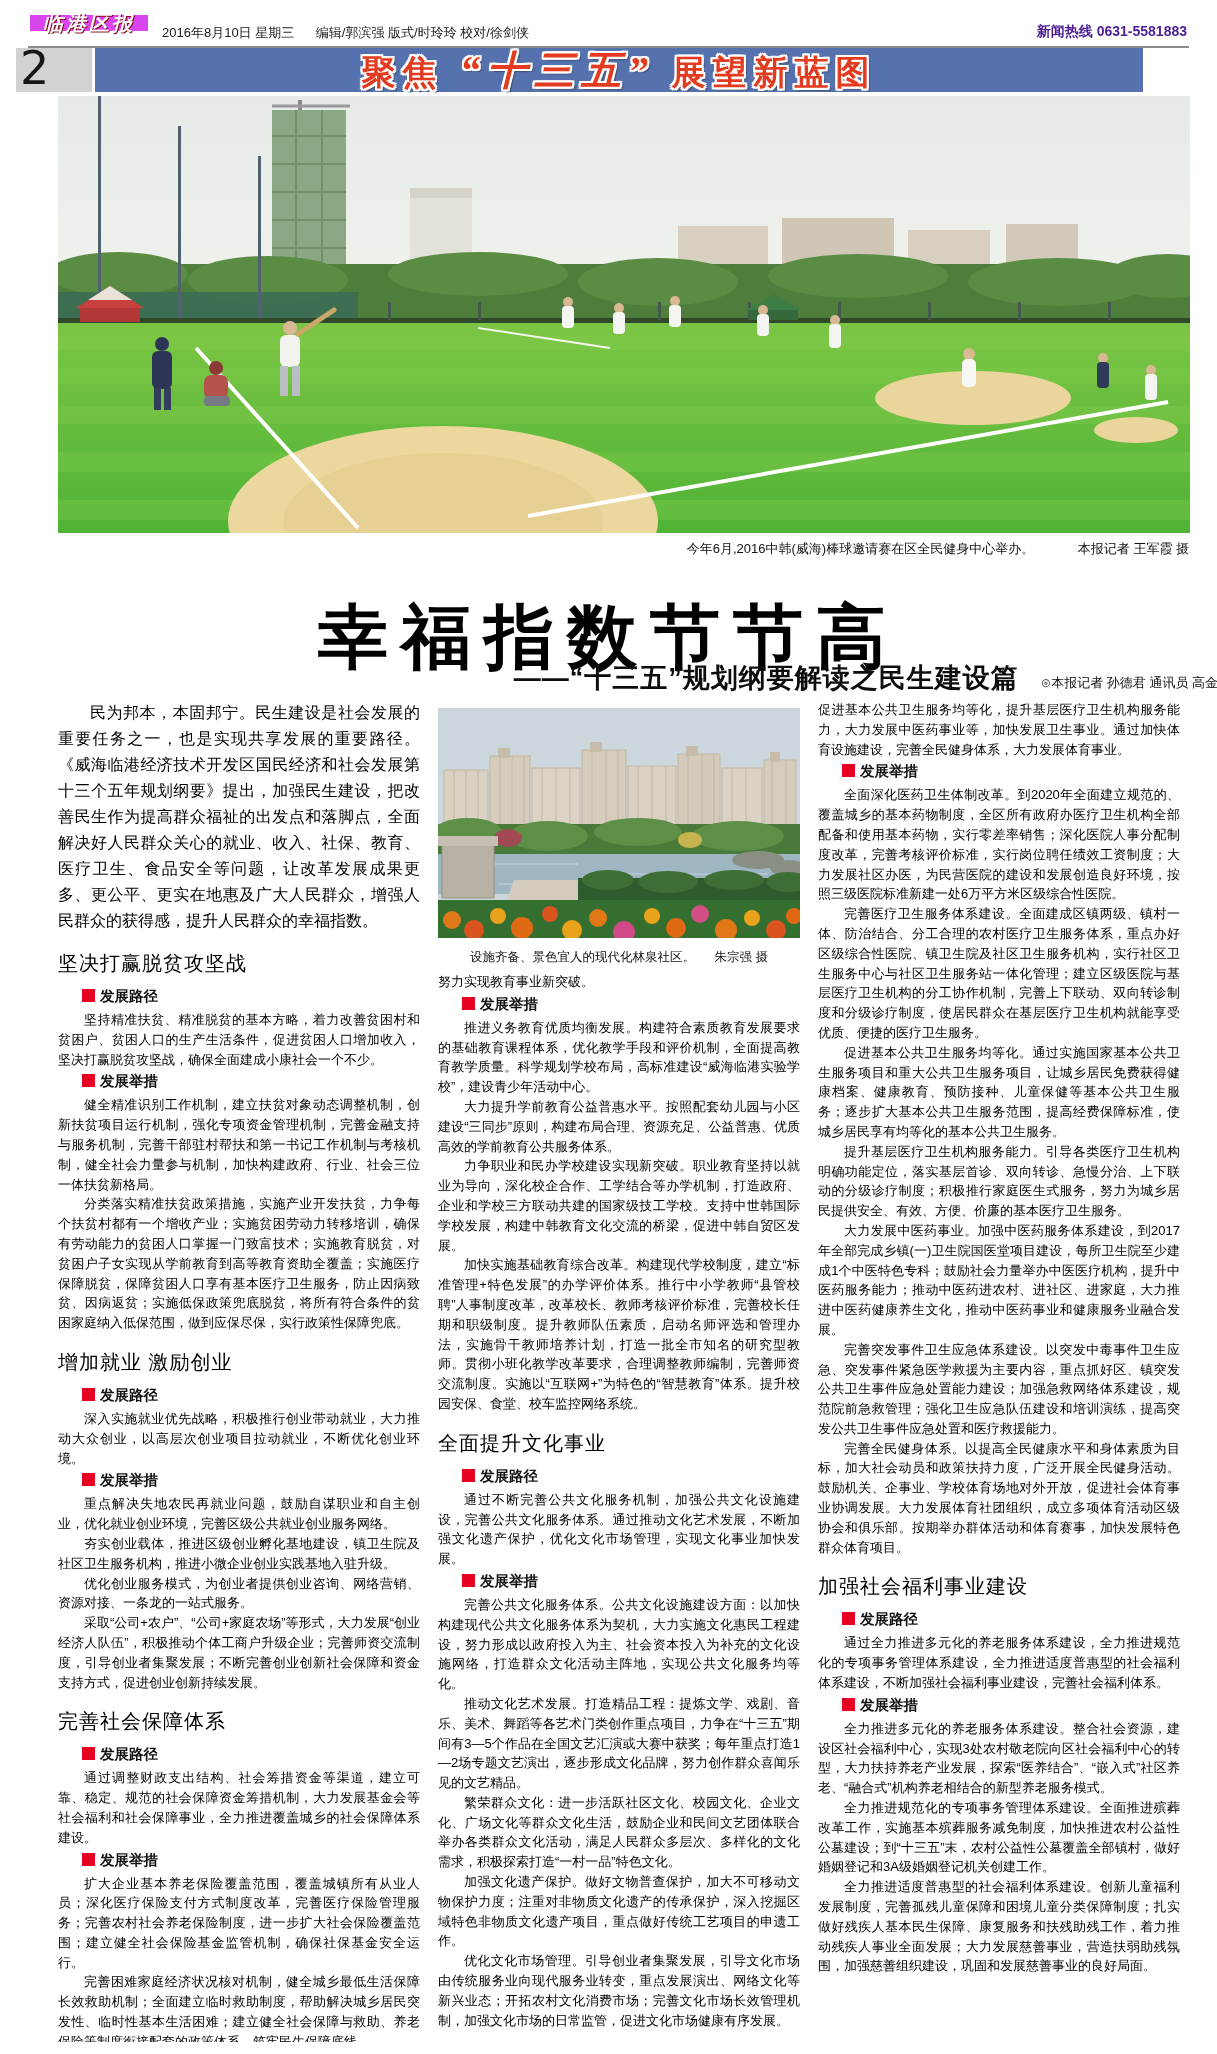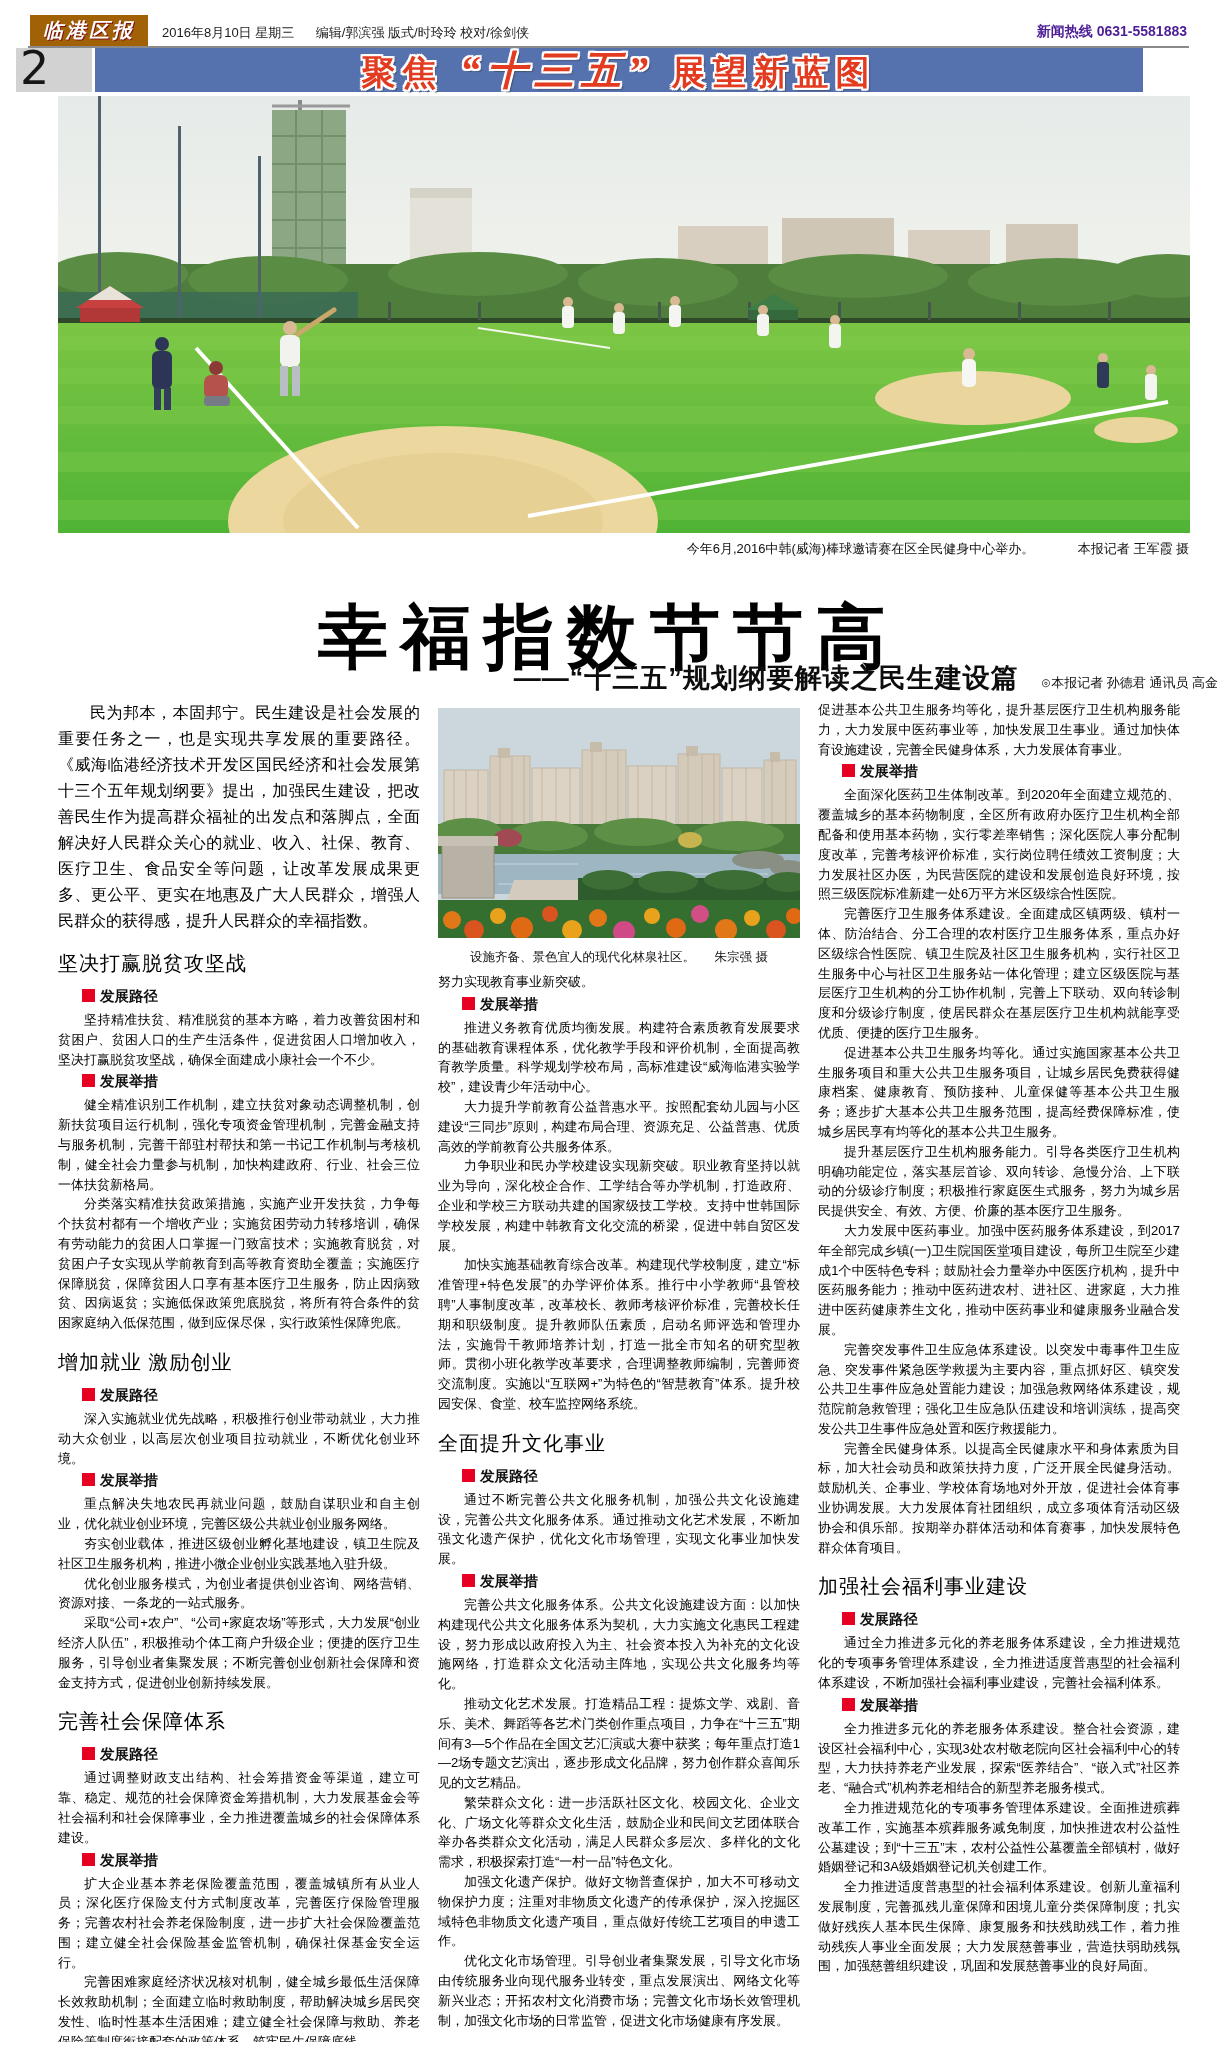--- a/index.html
+++ b/index.html
@@ -4,22 +4,22 @@
 <style>
   html,body { margin:0; padding:0; background:#888; }
   .page {
     position:relative; width:1217px; height:2054px; margin:0 auto;
     background:#ffffff; overflow:hidden;
     font-family:"Liberation Sans", sans-serif; color:#000;
   }
   
   .masthead-rule { position:absolute; left:28px; right:28px; top:46px; border-top:2px solid #8a8a8a; }
   .logo {
-    position:absolute; left:30px; top:15px; width:118px; height:31px;
-    background:#a16207; color:#fff; display:flex; align-items:center; justify-content:center;
+    position:absolute; left:30px; top:15px; width:118px; height:16px;
+    background:#d946ef; color:#fff; display:flex; align-items:center; justify-content:center;
     font-family:"Liberation Serif", serif; font-weight:bold; font-style:italic;
     font-size:20px; letter-spacing:3px; text-shadow:1px 1px 0 #7e0d10;
   }
   .dateline { position:absolute; left:162px; top:24px; font-size:13px; color:#1a1a1a; white-space:nowrap; }
   .dateline .staff { margin-left:18px; }
   .hotline { position:absolute; right:30px; top:23px; font-size:14px; font-weight:bold; color:#4c1d95; }
   .pagenum-strip { position:absolute; left:16px; top:48px; width:76px; height:44px; background:#d2d2d2; }
   .pagenum { position:absolute; left:20px; top:44px; font-size:46px; line-height:48px; color:#161616; font-family:"DejaVu Sans", sans-serif; }
   .banner {
     position:absolute; left:95px; top:48px; width:1048px; height:44px;
@@ -249,21 +249,21 @@
       <div class="label"><span class="sq"></span><span>发展举措</span></div>
       <p class="para">健全精准识别工作机制，建立扶贫对象动态调整机制，创新扶贫项目运行机制，强化专项资金管理机制，完善金融支持与服务机制，完善干部驻村帮扶和第一书记工作机制与考核机制，健全社会力量参与机制，加快构建政府、行业、社会三位一体扶贫新格局。</p>
       <p class="para">分类落实精准扶贫政策措施，实施产业开发扶贫，力争每个扶贫村都有一个增收产业；实施贫困劳动力转移培训，确保有劳动能力的贫困人口掌握一门致富技术；实施教育脱贫，对贫困户子女实现从学前教育到高等教育资助全覆盖；实施医疗保障脱贫，保障贫困人口享有基本医疗卫生服务，防止因病致贫、因病返贫；实施低保政策兜底脱贫，将所有符合条件的贫困家庭纳入低保范围，做到应保尽保，实行政策性保障兜底。</p>
       <h2 class="section-heading">增加就业  激励创业</h2>
       <div class="label"><span class="sq"></span><span>发展路径</span></div>
       <p class="para">深入实施就业优先战略，积极推行创业带动就业，大力推动大众创业，以高层次创业项目拉动就业，不断优化创业环境。</p>
       <div class="label"><span class="sq"></span><span>发展举措</span></div>
       <p class="para">重点解决失地农民再就业问题，鼓励自谋职业和自主创业，优化就业创业环境，完善区级公共就业创业服务网络。</p>
       <p class="para">夯实创业载体，推进区级创业孵化基地建设，镇卫生院及社区卫生服务机构，推进小微企业创业实践基地入驻升级。</p>
       <p class="para">优化创业服务模式，为创业者提供创业咨询、网络营销、资源对接、一条龙的一站式服务。</p>
-      <p class="para">采取“公司+农户”、“公司+家庭农场”等形式，大力发展“创业经济人队伍”，积极推动个体工商户升级企业；便捷的医疗卫生服务，引导创业者集聚发展；不断完善创业创新社会保障和资金支持方式，促进创业创新持续发展。</p>
+      <p class="para">采取“公司+农户”、“公司+家庭农场”等形式，大力发展“创业经济人队伍”，积极推动个体工商户升级企业；完善师资交流制度，引导创业者集聚发展；不断完善创业创新社会保障和资金支持方式，促进创业创新持续发展。</p>
       <h2 class="section-heading">完善社会保障体系</h2>
       <div class="label"><span class="sq"></span><span>发展路径</span></div>
       <p class="para">通过调整财政支出结构、社会筹措资金等渠道，建立可靠、稳定、规范的社会保障资金筹措机制，大力发展基金会等社会福利和社会保障事业，全力推进覆盖城乡的社会保障体系建设。</p>
       <div class="label"><span class="sq"></span><span>发展举措</span></div>
       <p class="para">扩大企业基本养老保险覆盖范围，覆盖城镇所有从业人员；深化医疗保险支付方式制度改革，完善医疗保险管理服务；完善农村社会养老保险制度，进一步扩大社会保险覆盖范围；建立健全社会保险基金监管机制，确保社保基金安全运行。</p>
       <p class="para">完善困难家庭经济状况核对机制，健全城乡最低生活保障长效救助机制；全面建立临时救助制度，帮助解决城乡居民突发性、临时性基本生活困难；建立健全社会保障与救助、养老保险等制度衔接配套的政策体系，筑牢民生保障底线。</p>
     </div>
 
   <div class="col col2">
     <figure class="inline-photo">

